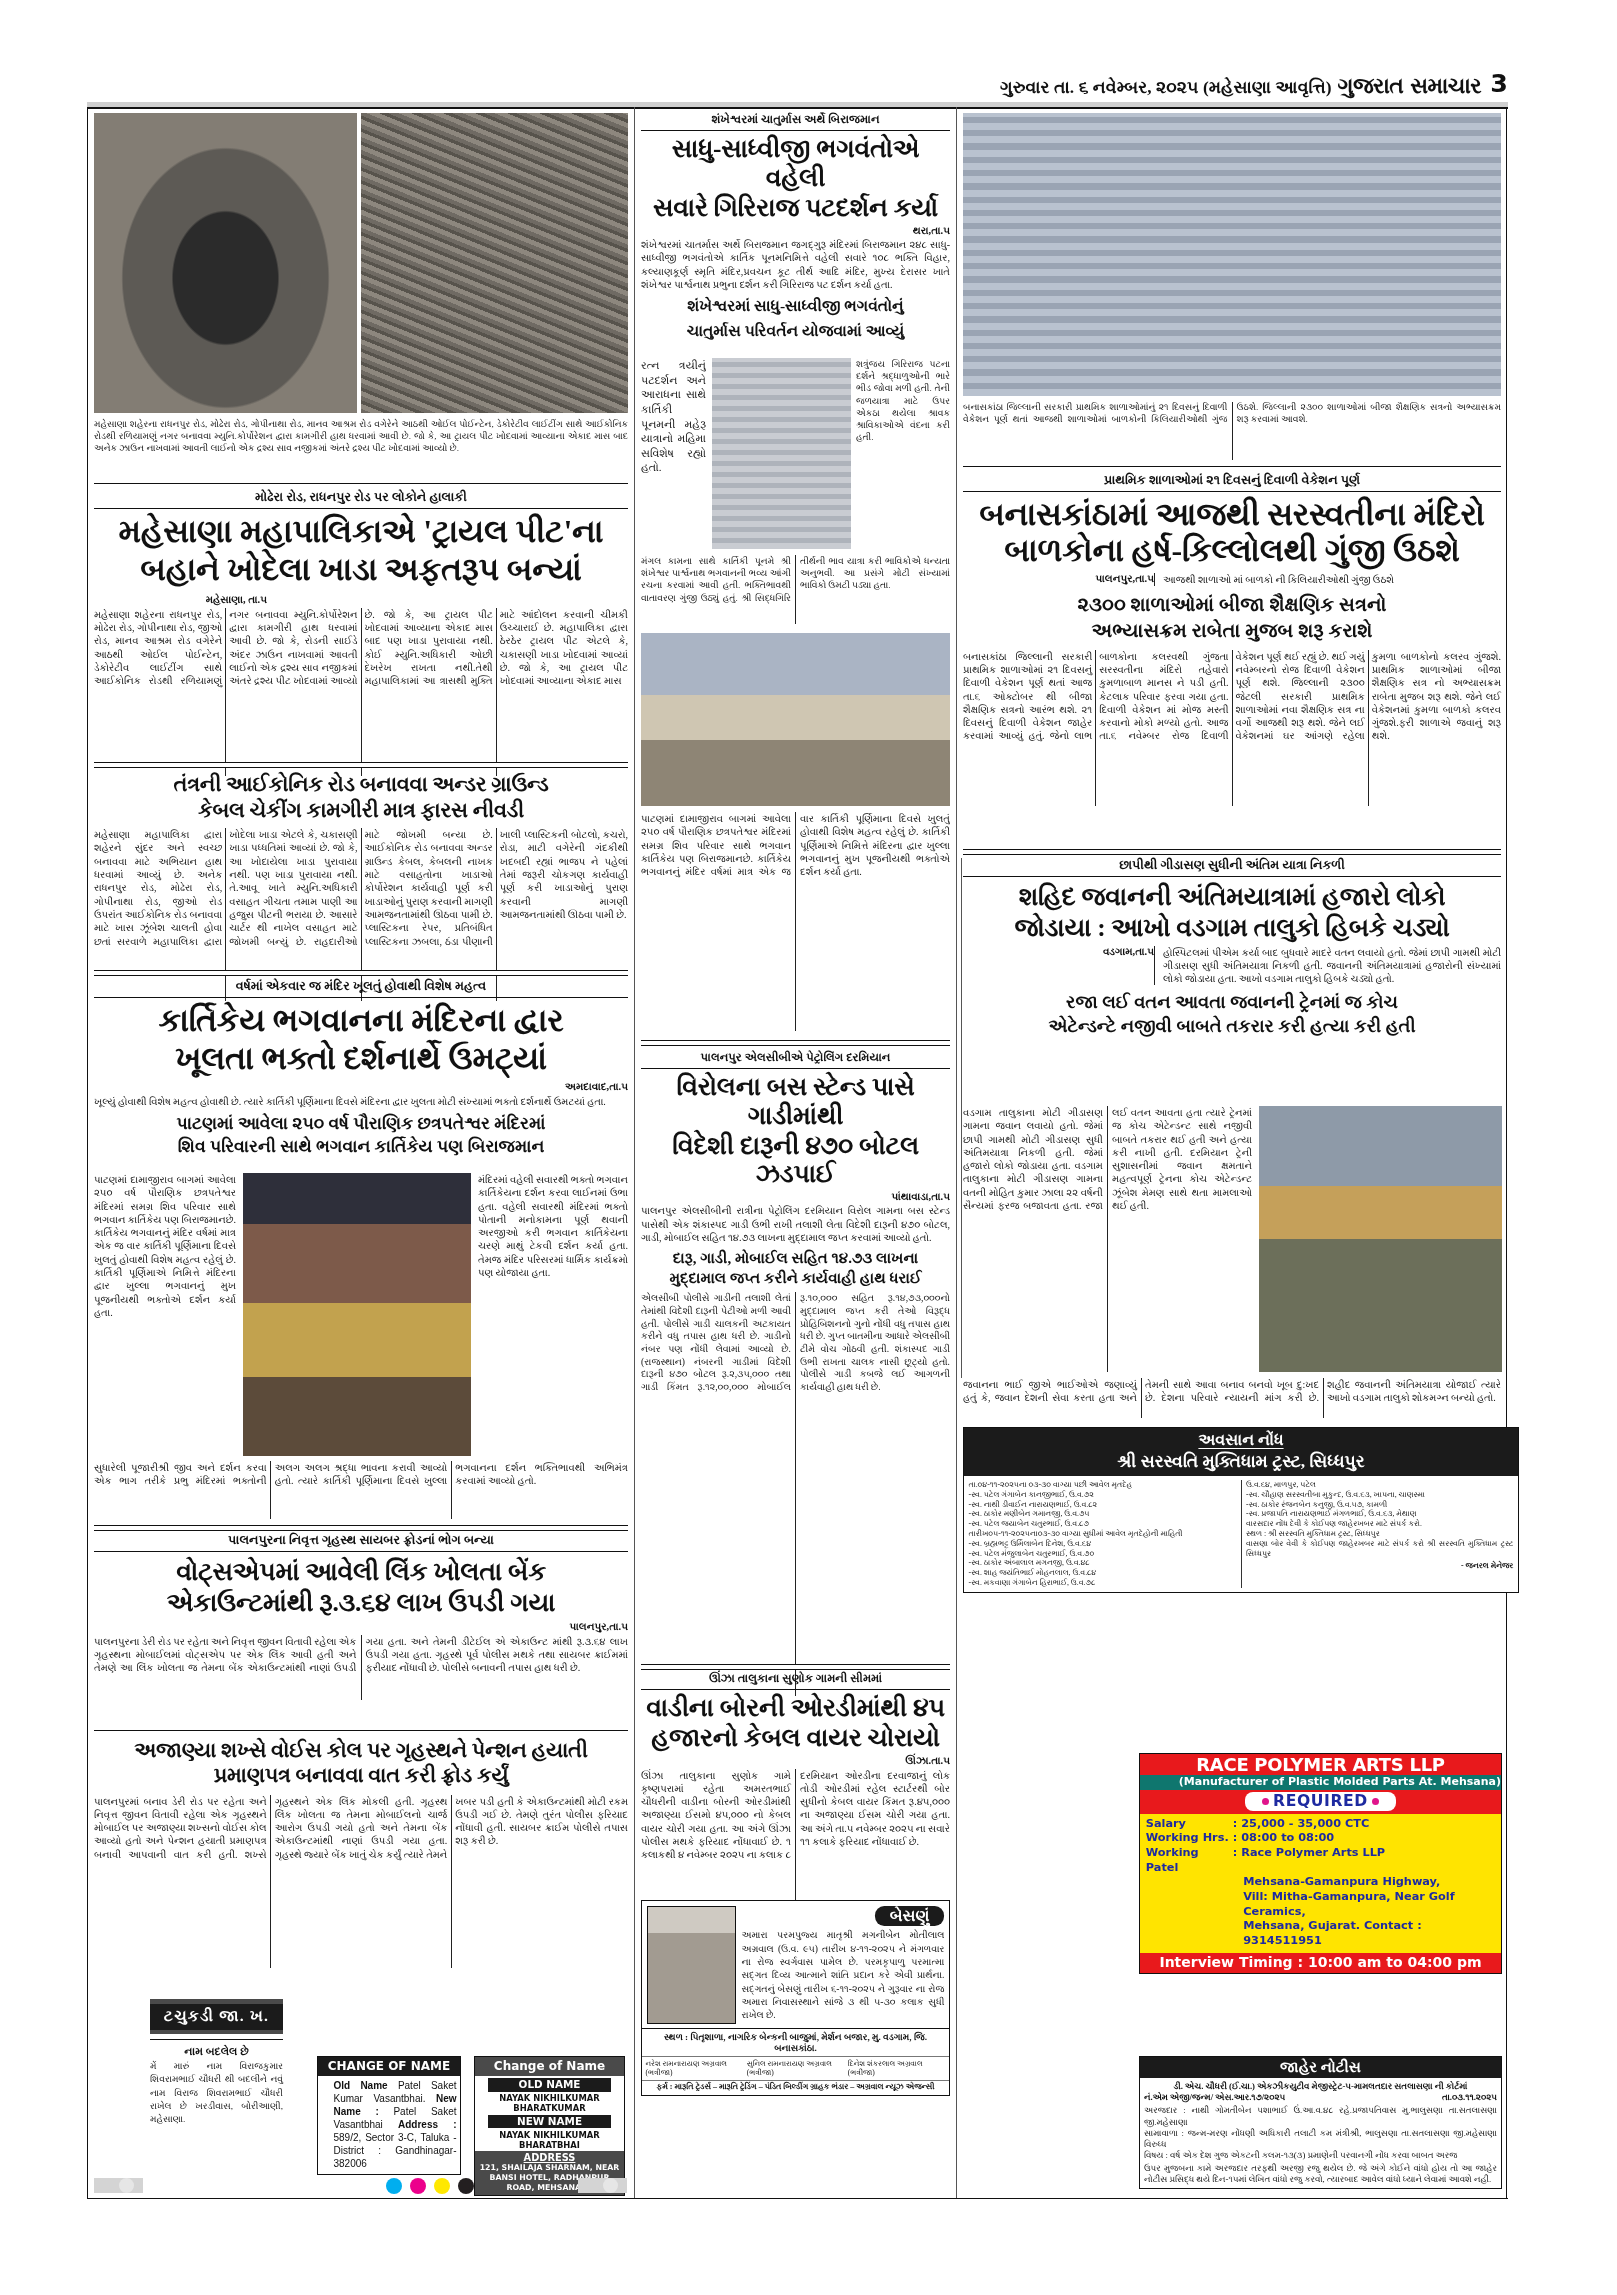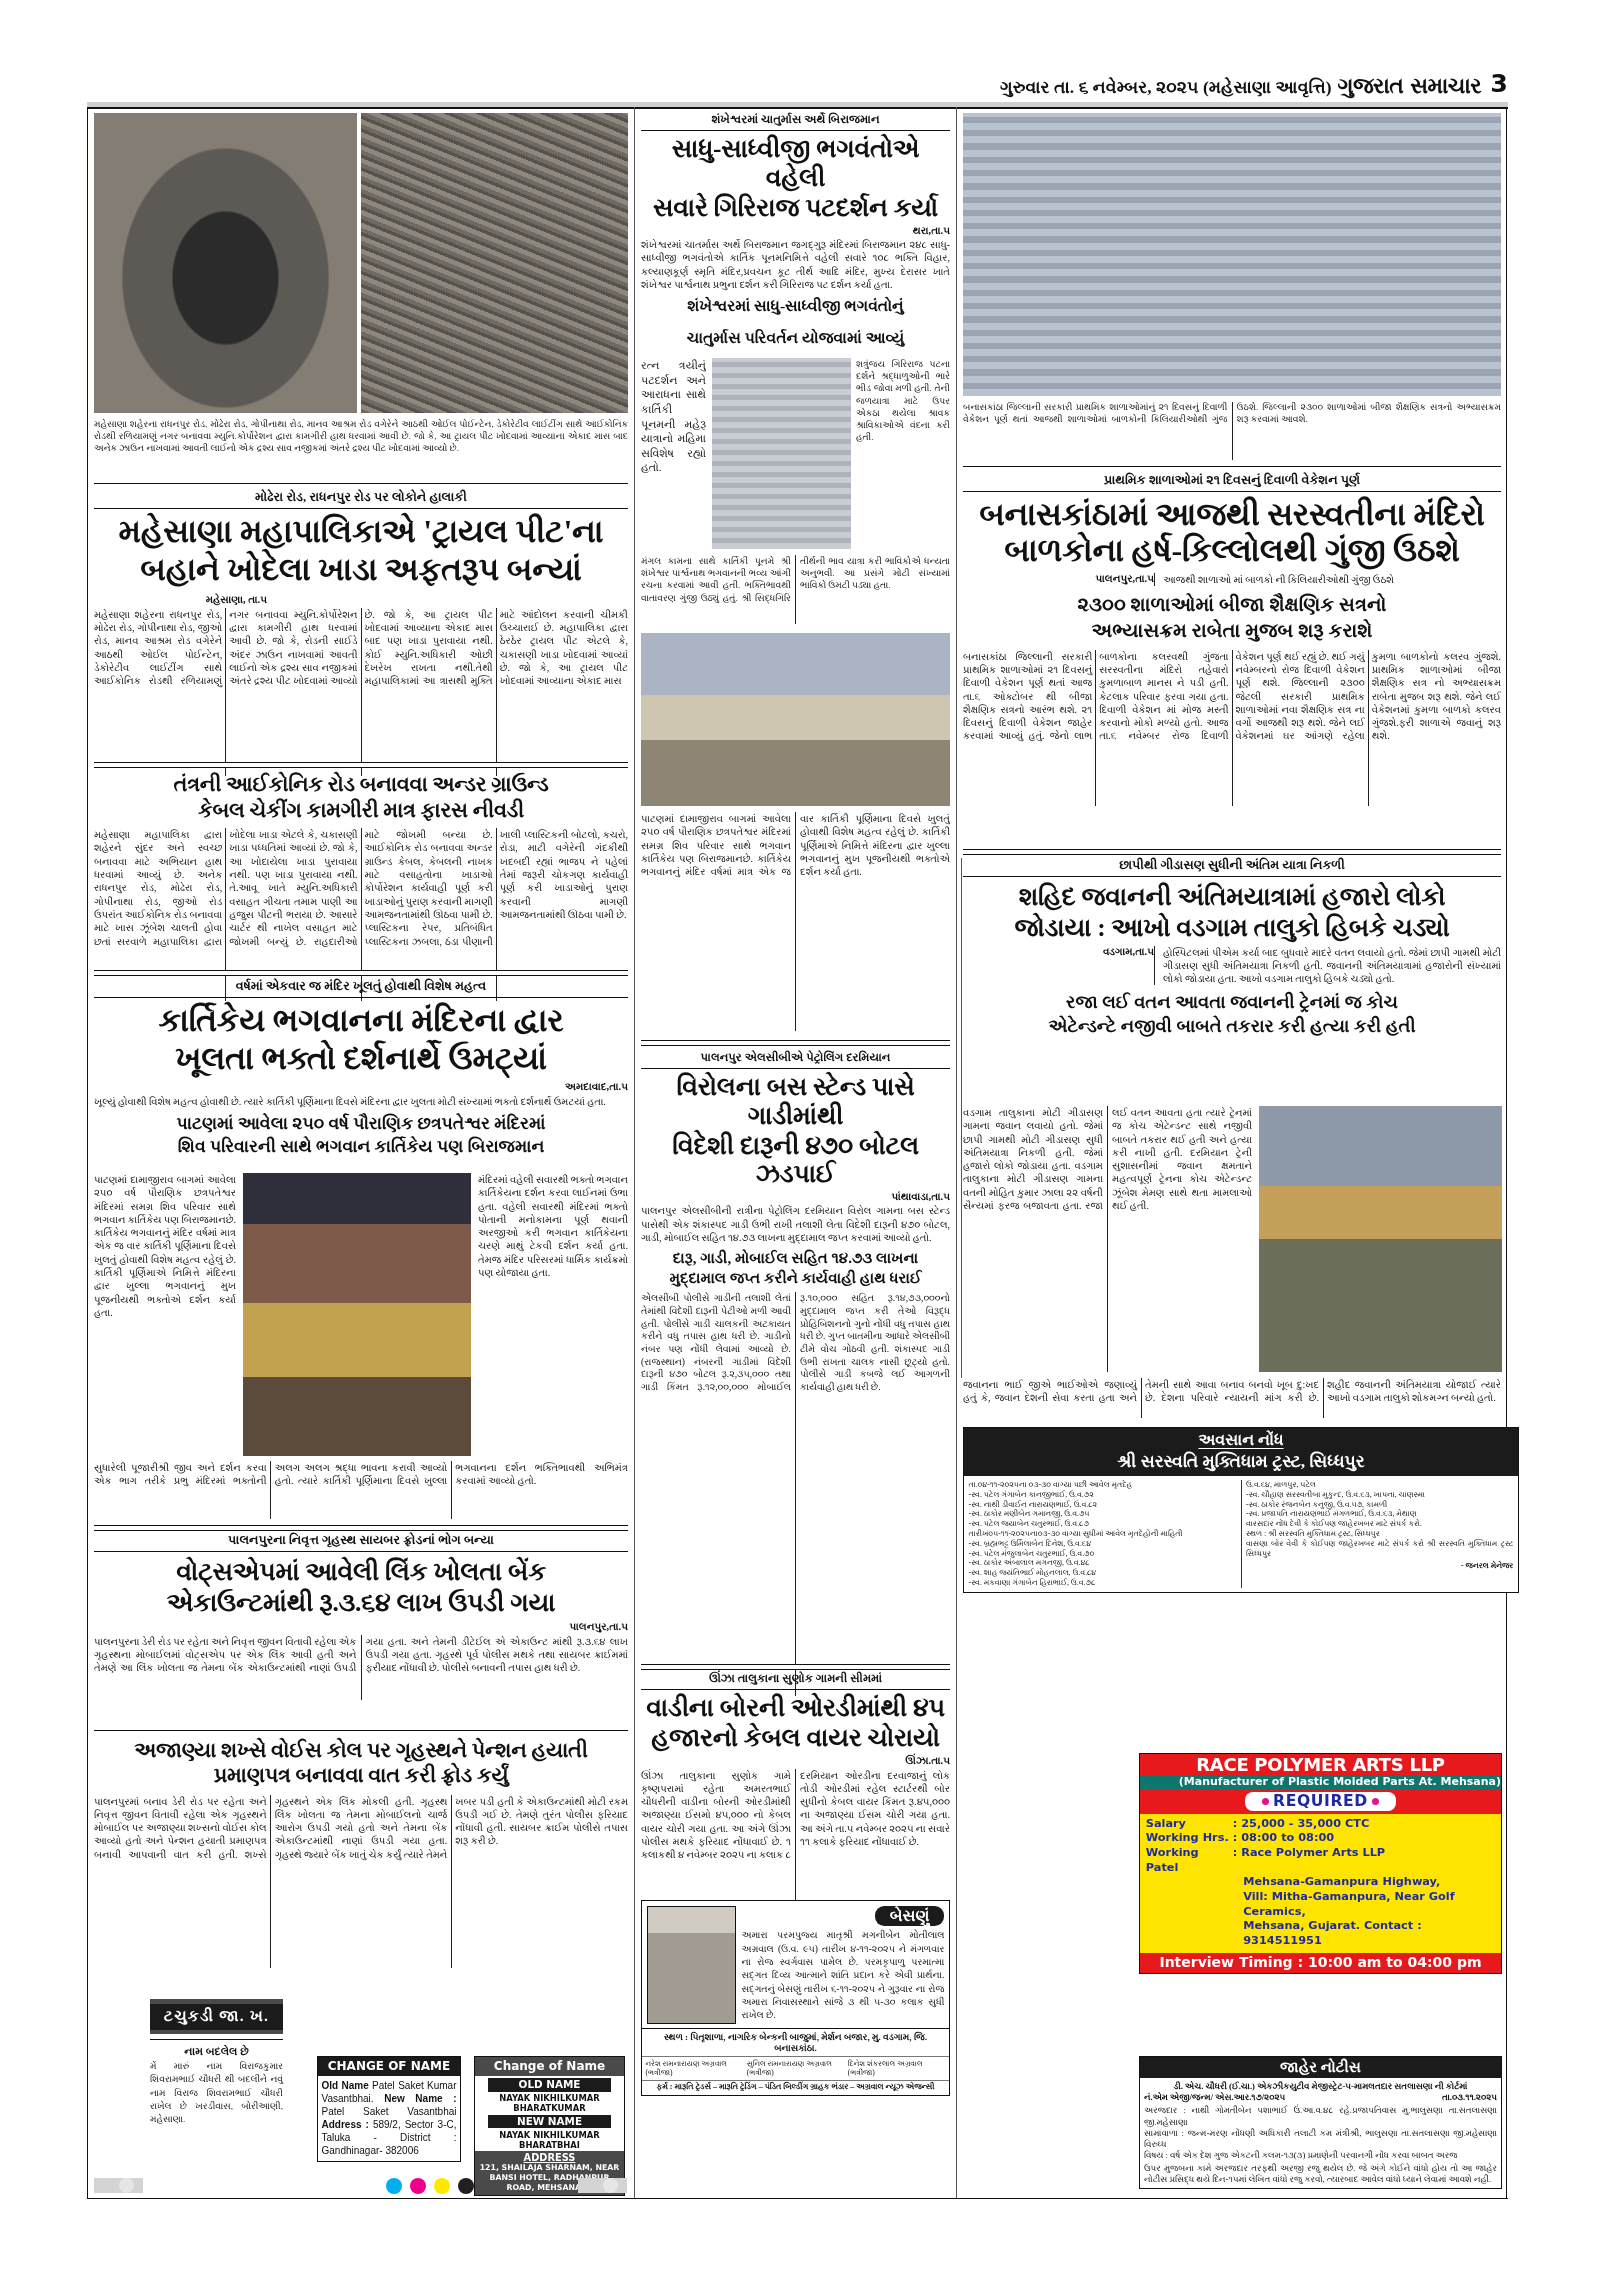--- a/index.html
+++ b/index.html
@@ -219,21 +219,21 @@
     <div class="greybar" style="height:4.6px;"></div>
     <div class="blackbar" style="font-size:15.6px;padding:3.5px 0 4.6px;letter-spacing:1.2px;">ટચુકડી જા. ખ.</div>
     <div class="greybar" style="height:4.6px;"></div>
     <div class="hrule" style="position:relative;left:0;top:4.6px;width:133px;"></div>
     <div class="mini-hd" style="margin-top:9.2px;">નામ બદલેલ છે</div>
     <div class="tiny" style="margin-top:2.3px;line-height:1.45;font-size:9.2px;">મેં મારું નામ વિરાજકુમાર શિવરામભાઈ ચૌધરી થી બદલીને નવું નામ વિરાજ શિવરામભાઈ ચૌધરી રાખેલ છે ખરડીવાસ, બોરીઆણી, મહેસાણા.</div>
   </div>
 
   <div class="adbox" style="left:317px;top:2056px;width:144px;border:1.7px solid #111;">
     <div class="blackbar" style="font-size:12px;padding:2.3px 0 2.9px;font-family:'DejaVu Sans','Liberation Sans',sans-serif;">CHANGE OF NAME</div>
-    <div style="padding:2.9px 3.5px 4px;font-family:'Liberation Sans',sans-serif;font-size:10px;line-height:1.3;text-align:justify;">
+    <div style="padding:2.9px 3.5px 4px;font-family:'Liberation Sans',sans-serif;font-size:10px;line-height:1.3;text-align:justify;margin-left:12px;">
       <b>Old Name</b>
       <span>Patel Saket Kumar Vasantbhai.</span>
       <b>New Name :</b>
       <span>Patel Saket Vasantbhai</span>
       <b>Address :</b>
       <span>589/2, Sector 3-C, Taluka - District : Gandhinagar- 382006</span>
     </div>
   </div>
 
   <div class="adbox" style="left:474px;top:2056px;width:151px;border:1.2px solid #111;">
@@ -263,21 +263,21 @@
     <div class="barcircle"></div>
   </div>
 
   <div style="position:absolute;left:641px;top:113px;width:309px;">
     <div class="kicker" style="font-size:11.6px;">શંખેશ્વરમાં ચાતુર્માસ અર્થે બિરાજમાન</div>
     <div class="hl lg" style="margin-top:3.5px;">સાધુ-સાધ્વીજી ભગવંતોએ વહેલી</div>
     <div class="hl lg" style="margin-top:1.7px;">સવારે ગિરિરાજ પટદર્શન કર્યા</div>
     <div class="dateline" style="margin-top:3.5px;">થરા,તા.૫</div>
     <div class="body" style="margin-top:1.2px;">શંખેશ્વરમાં ચાતર્માસ અર્થે બિરાજમાન જગદ્ગુરૂ મંદિરમાં બિરાજમાન ૨૪૮ સાધુ-સાધ્વીજી ભગવંતોએ કાર્તિક પૂનમનિમિત્તે વહેલી સવારે ૧૦૮ ભક્તિ વિહાર, કલ્યાણકૂર્ણ સ્મૃતિ મંદિર,પ્રવચન કૂટ તીર્થ આદિ મંદિર, મુખ્ય દેરાસર ખાતે શંખેશ્વર પાર્શ્વનાથ પ્રભુના દર્શન કરી ગિરિરાજ પટ દર્શન કર્યા હતા.</div>
     <div class="subhl" style="margin-top:5.8px;font-size:15.6px;">શંખેશ્વરમાં સાધુ-સાધ્વીજી ભગવંતોનું</div>
-    <div class="subhl" style="margin-top:13px;font-size:15.6px;">ચાતુર્માસ પરિવર્તન યોજવામાં આવ્યું</div>
+    <div class="subhl" style="margin-top:6px;font-size:15.6px;">ચાતુર્માસ પરિવર્તન યોજવામાં આવ્યું</div>
   </div>
 
   <div class="photo ph-crowd" style="position:absolute;left:712px;top:358px;width:139px;height:191px;"></div>
   <div class="body" style="position:absolute;left:641px;top:358px;width:65px;height:191px;overflow:hidden;font-size:11px;">રત્ન ત્રયીનું પટદર્શન અને આરાધના સાથે કાર્તિકી પૂનમની મહેરૂ યાત્રાનો મહિમા સવિશેષ રહ્યો હતો.</div>
   <div class="body" style="position:absolute;left:856px;top:358px;width:94px;height:191px;overflow:hidden;font-size:9.2px;">શત્રુંજય ગિરિરાજ પટના દર્શને શ્રદ્ધાળુઓની ભારે ભીડ જોવા મળી હતી. તેની જળયાત્રા માટે ઉપર એકઠા થયેલા શ્રાવક શ્રાવિકાઓએ વંદના કરી હતી.</div>
   <div class="body cols2" style="position:absolute;left:641px;top:555px;width:309px;height:69px;overflow:hidden;font-size:9.2px;">
     <span>મંગલ કામના સાથે કાર્તિકી પૂનમે શ્રી શંખેશ્વર પાર્શ્વનાથ ભગવાનની ભવ્ય આંગી રચના કરવામાં આવી હતી. ભક્તિભાવથી વાતાવરણ ગુંજી ઉઠ્યું હતું.</span>
     <span>શ્રી સિદ્ધગિરિ તીર્થની ભાવ યાત્રા કરી ભાવિકોએ ધન્યતા અનુભવી. આ પ્રસંગે મોટી સંખ્યામાં ભાવિકો ઉમટી પડ્યા હતા.</span>
   </div>
 

